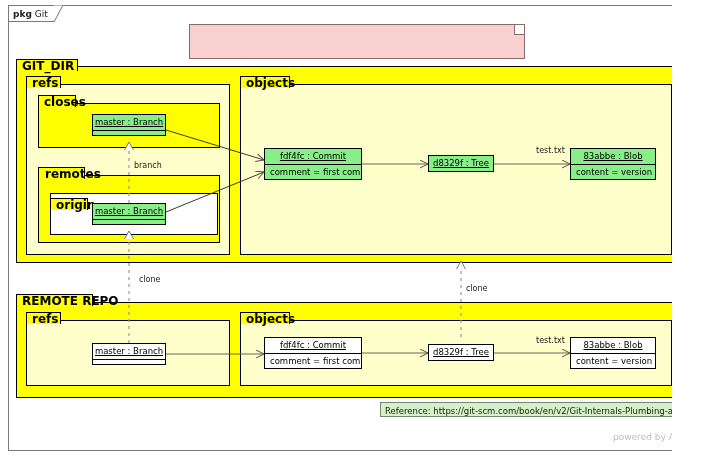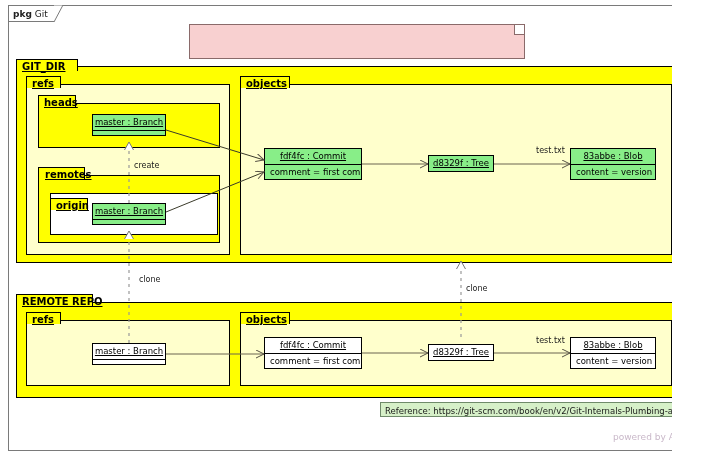--- a/index.html
+++ b/index.html
@@ -106,28 +106,27 @@
   }
   .pkg.yellow  { background: #ffff00; }
   .pkg.cream   { background: #ffffcc; }
   .pkg.white   { background: #ffffff; }
   .pkg-tab {
     position: absolute;
     box-sizing: border-box;
     border: 1px solid #000000;
     border-bottom: none;
     background: #ffff00;
-    font-size: 10px;
+    font-size: 12px;
     font-weight: bold;
     color: #000000;
     line-height: 11px;
     padding: 1px 6px 0 5px;
     white-space: nowrap;
     z-index: 3;
-    text-decoration: underline;
   }
 
   
   .obj {
     position: absolute;
     box-sizing: border-box;
     border: 1px solid #000000;
     z-index: 4;
   }
   .obj.green { background: #88ee88; }
@@ -208,21 +207,21 @@
     <span>GIT_DIR</span>
   </div>
 
   <div class="pkg cream" style="left:26px; top:84px; width:204px; height:171px;"></div>
   <div class="pkg-tab" style="left:26px; top:76px; width:35px; height:12px;">
     <span>refs</span>
   </div>
 
   <div class="pkg yellow" style="left:38px; top:103px; width:182px; height:45px;"></div>
   <div class="pkg-tab" style="left:38px; top:95px; width:38px; height:12px;">
-    <span>heads</span>
+    <span>closes</span>
   </div>
 
   <div class="obj green" style="left:92px; top:114px; width:74px; height:22px;">
     <div class="obj-name"><span>master : Branch</span></div>
     <div class="obj-attr empty"></div>
   </div>
 
   <div class="pkg yellow" style="left:38px; top:175px; width:182px; height:68px;"></div>
   <div class="pkg-tab" style="left:38px; top:167px; width:47px; height:12px;padding-left:6px;">
     <span>remotes</span>
@@ -328,19 +327,19 @@
 
     <path d="M494,353 L570,353" fill="none" stroke="#6a6450" stroke-width="1" marker-end="url(#openArrow)"></path>
 
     <path d="M129,203 L129,142" fill="none" stroke="#999999" stroke-width="1.2" stroke-dasharray="3,4" marker-end="url(#hollowTri)"></path>
 
     <path d="M129,343 L129,231" fill="none" stroke="#999999" stroke-width="1.2" stroke-dasharray="3,4" marker-end="url(#hollowTri)"></path>
 
     <path d="M461,337 L461,261" fill="none" stroke="#999999" stroke-width="1.2" stroke-dasharray="3,4" marker-end="url(#hollowTri)"></path>
   </svg>
 
-  <div class="edge-label" style="left:134px; top:161px;">create</div>
+  <div class="edge-label" style="left:134px; top:161px;">branch</div>
   <div class="edge-label" style="left:139px; top:275px;">clone</div>
   <div class="edge-label" style="left:466px; top:284px;">clone</div>
   <div class="edge-label" style="left:536px; top:146px;">test.txt</div>
   <div class="edge-label" style="left:536px; top:336px;">test.txt</div>
 
 </div>
 
 </body></html>

